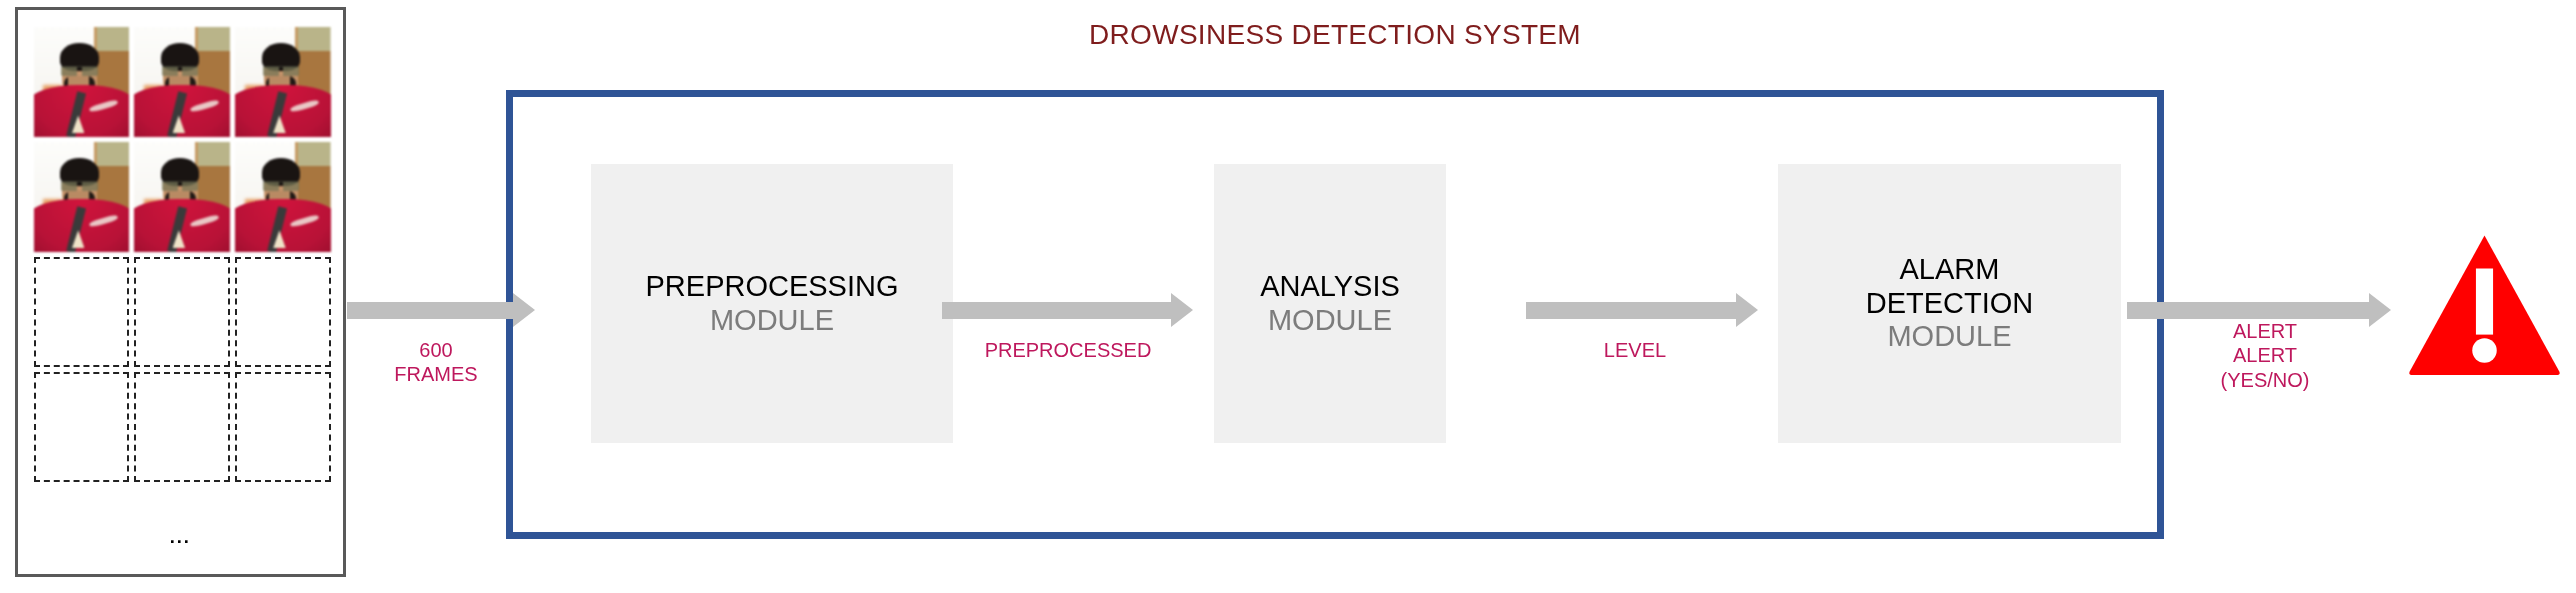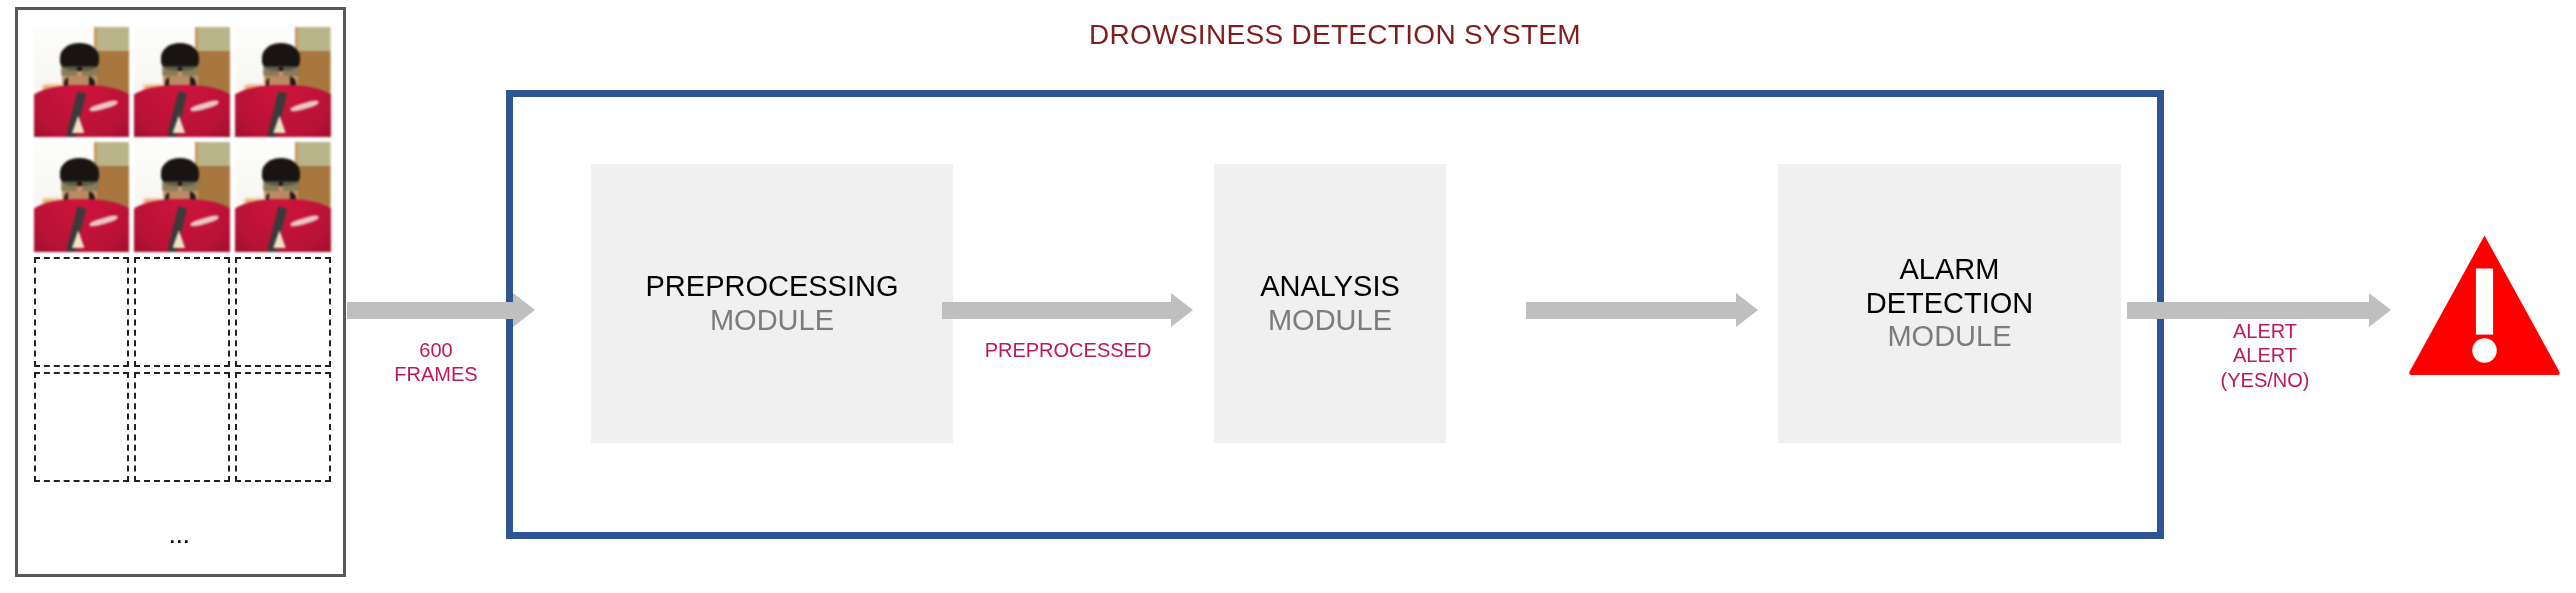--- a/index.html
+++ b/index.html
@@ -430,20 +430,21 @@
 <div class="arrow-label" id="label-input">
   <div>600</div>
   <div>FRAMES</div>
 </div>
 
 <div class="arrow-label" id="label-preprocessed">
   <div>PREPROCESSED</div>
 </div>
 
 <div class="arrow-label" id="label-drowsiness">
+  <div>LEVEL</div>
 </div>
 
 <div class="arrow-label" id="label-alert">
   <div>ALERT</div>
   <div>ALERT</div>
   <div>(YES/NO)</div>
 </div>
 
 <div id="warning-icon">
   <svg viewBox="0 0 250 232" xmlns="http://www.w3.org/2000/svg" aria-hidden="true">

